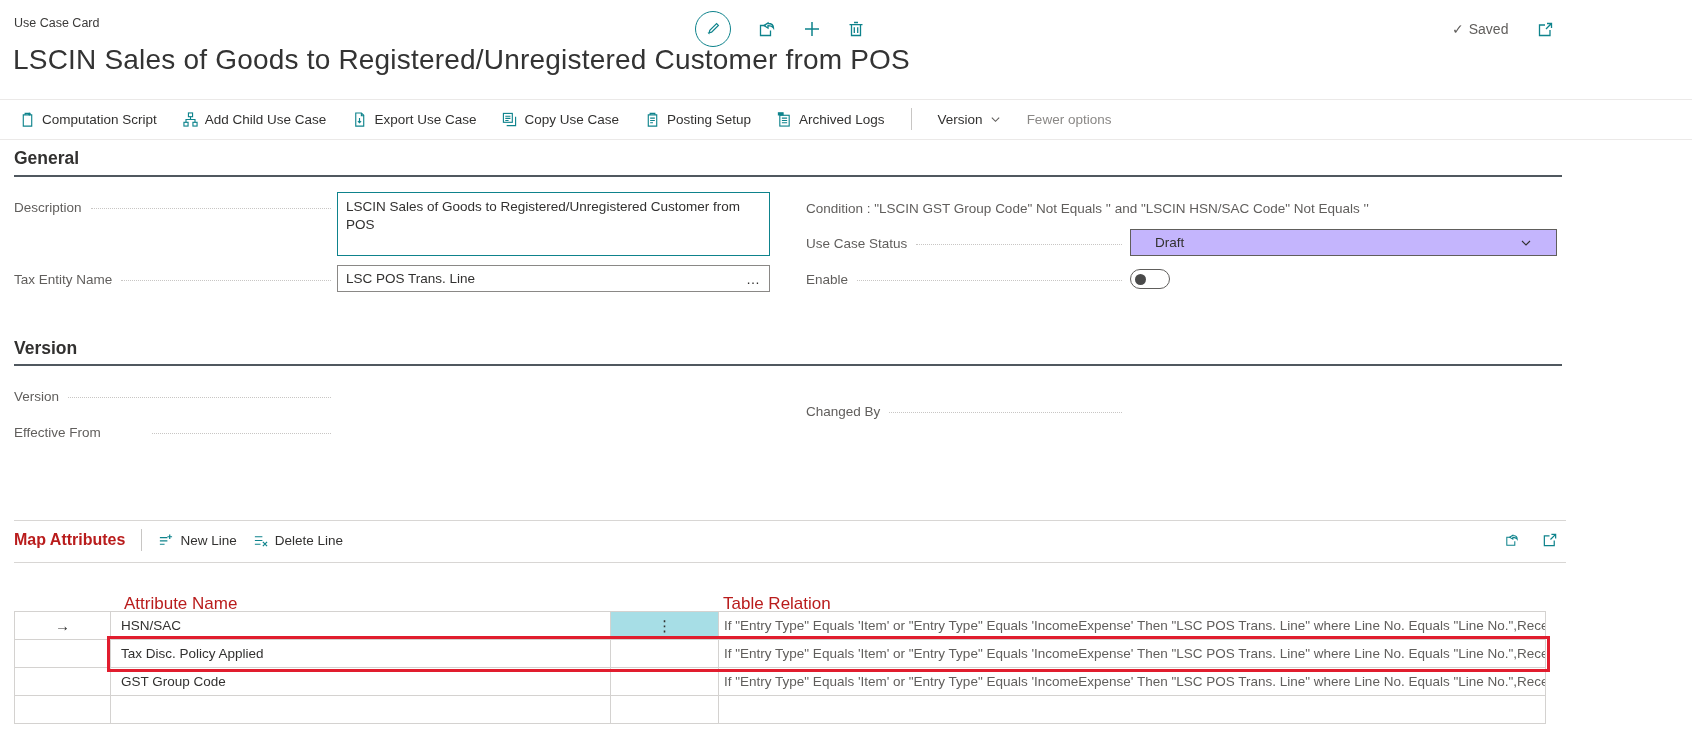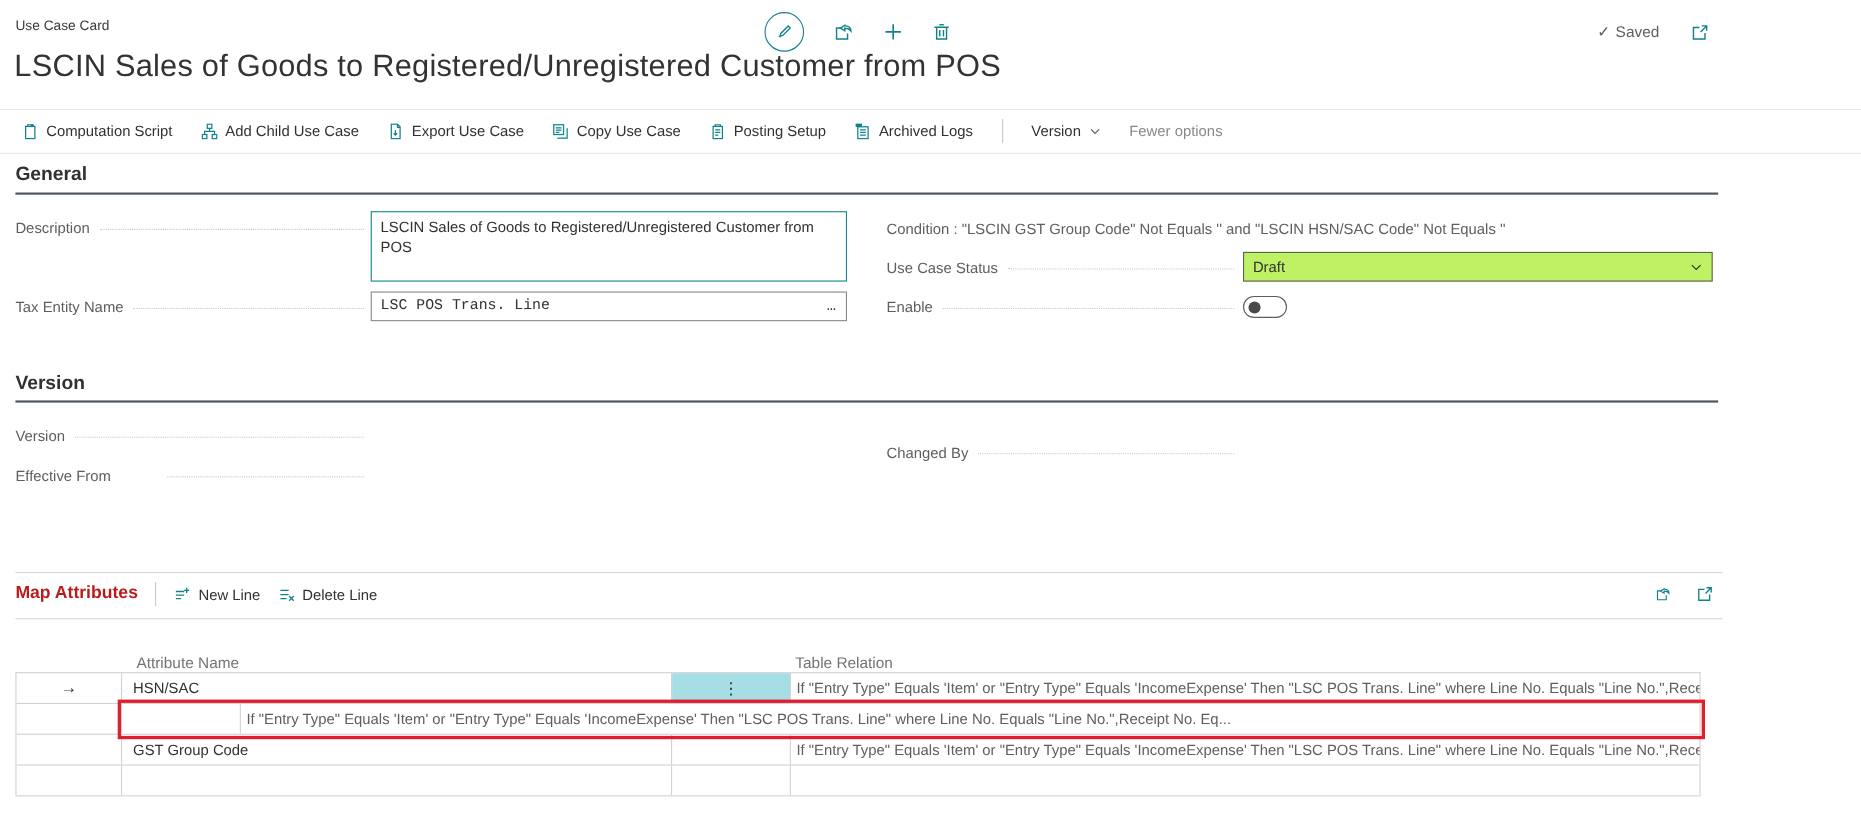--- a/index.html
+++ b/index.html
@@ -37,41 +37,41 @@
   .rule-soft { position:absolute; left:14px; right:126px; height:1px; background:#d8d6d4; }
 
   .lbl-row { position:absolute; display:flex; align-items:baseline; font-size:13.5px; color:#605e5c; }
   .leader { flex:1; border-bottom:1.5px dotted #c8c6c4; margin-left:9px; margin-right:6px;
             transform:translateY(-3px); min-width:16px; }
 
   .desc-box { position:absolute; left:337px; top:192px; width:433px; height:64px;
               border:1px solid #0e838c; padding:5px 8px; font-size:13.5px; color:#323130;
               font-family:inherit; resize:none; outline:none; line-height:1.35; overflow:hidden; background:#fff; }
   .input-box { position:absolute; display:flex; align-items:center; height:27px;
-               border:1px solid #8a8886; padding:0 8px; font-size:13.5px; color:#323130; background:#fff; cursor:text;font-family:Liberation Mono, monospace; }
+               border:1px solid #8a8886; padding:0 8px; font-size:13.5px; color:#323130; background:#fff; cursor:text; }
   .assist-edit { margin-left:auto; color:#323130; cursor:pointer; font-size:14px; letter-spacing:1px; }
   .condition-text { position:absolute; left:806px; top:201px; font-size:13.5px; color:#605e5c; white-space:nowrap; }
   .dropdown { position:absolute; left:1130px; top:229px; width:427px; height:27px; border:1px solid #605e5c;
-              display:flex; align-items:center; padding:0 8px; font-size:13.5px; color:#323130; cursor:pointer; background:#bef264; }
+              display:flex; align-items:center; padding:0 24px; font-size:13.5px; color:#323130; cursor:pointer; background:#c4b5fd; }
   .dropdown .chev { margin-left:auto; }
   .toggle { position:absolute; left:1130px; top:269px; width:40px; height:20px; border:1px solid #605e5c;
             border-radius:10px; cursor:pointer; background:#fff; }
   .toggle .knob { position:absolute; left:4px; top:3.5px; width:11px; height:11px; border-radius:50%; background:#4a4a4a; }
 
   .ro-field { position:absolute; display:flex; align-items:center; height:26px; background:#f2f1f0;
               padding:0 9px; font-size:13.5px; color:#323130; }
 
   
   .part-bar { position:absolute; left:14px; top:529px; display:flex; align-items:center; gap:16px; }
   .part-title { font-size:16px; font-weight:700; color:#b91c1c; }
   .vsep { width:1px; height:22px; background:#c8c6c4; }
   .part-btn { display:flex; align-items:flex-start; gap:7px; font-size:13.5px; color:#323130; cursor:pointer; }
   .part-icons { position:absolute; left:1504px; top:532px; display:flex; gap:22px; }
 
-  .col-head { position:absolute; top:594px; font-size:14px; color:#737373; }
+  .col-head { position:absolute; top:594px; font-size:17px; color:#b91c1c; }
 
   .grid { position:absolute; left:14px; top:611px; width:1532px;
           border-top:1px solid #d4d2d0; border-left:1px solid #d4d2d0; border-right:1px solid #d4d2d0; }
   .trow { display:flex; height:28px; border-bottom:1px solid #d4d2d0; }
   .c { display:flex; align-items:center; border-right:1px solid #d4d2d0; overflow:hidden; }
   .c:last-child { border-right:none; }
   .c-ind { width:96px; justify-content:center; font-size:15px; color:#323130; }
   .c-attr { width:500px; padding:0 10px; font-size:13.5px; color:#323130; white-space:nowrap; }
   .c-mid { width:108px; justify-content:center; font-size:15px; color:#323130; }
   .c-mid.selected { background:#a7dee6; }
@@ -327,20 +327,21 @@
         <span>→</span>
       </div>
       <div class="c c-attr">HSN/SAC</div>
       <div class="c c-mid selected">
         <span>⋮</span>
       </div>
       <div class="c c-rel">If "Entry Type" Equals 'Item' or "Entry Type" Equals 'IncomeExpense' Then "LSC POS Trans. Line" where Line No. Equals "Line No.",Receipt No. Eq...</div>
     </div>
     <div class="trow">
       <div class="c c-ind"></div>
+      <div class="c c-attr">Tax Disc. Policy Applied</div>
       <div class="c c-mid"></div>
       <div class="c c-rel">If "Entry Type" Equals 'Item' or "Entry Type" Equals 'IncomeExpense' Then "LSC POS Trans. Line" where Line No. Equals "Line No.",Receipt No. Eq...</div>
     </div>
     <div class="trow">
       <div class="c c-ind"></div>
       <div class="c c-attr">GST Group Code</div>
       <div class="c c-mid"></div>
       <div class="c c-rel">If "Entry Type" Equals 'Item' or "Entry Type" Equals 'IncomeExpense' Then "LSC POS Trans. Line" where Line No. Equals "Line No.",Receipt No. Eq...</div>
     </div>
     <div class="trow">

